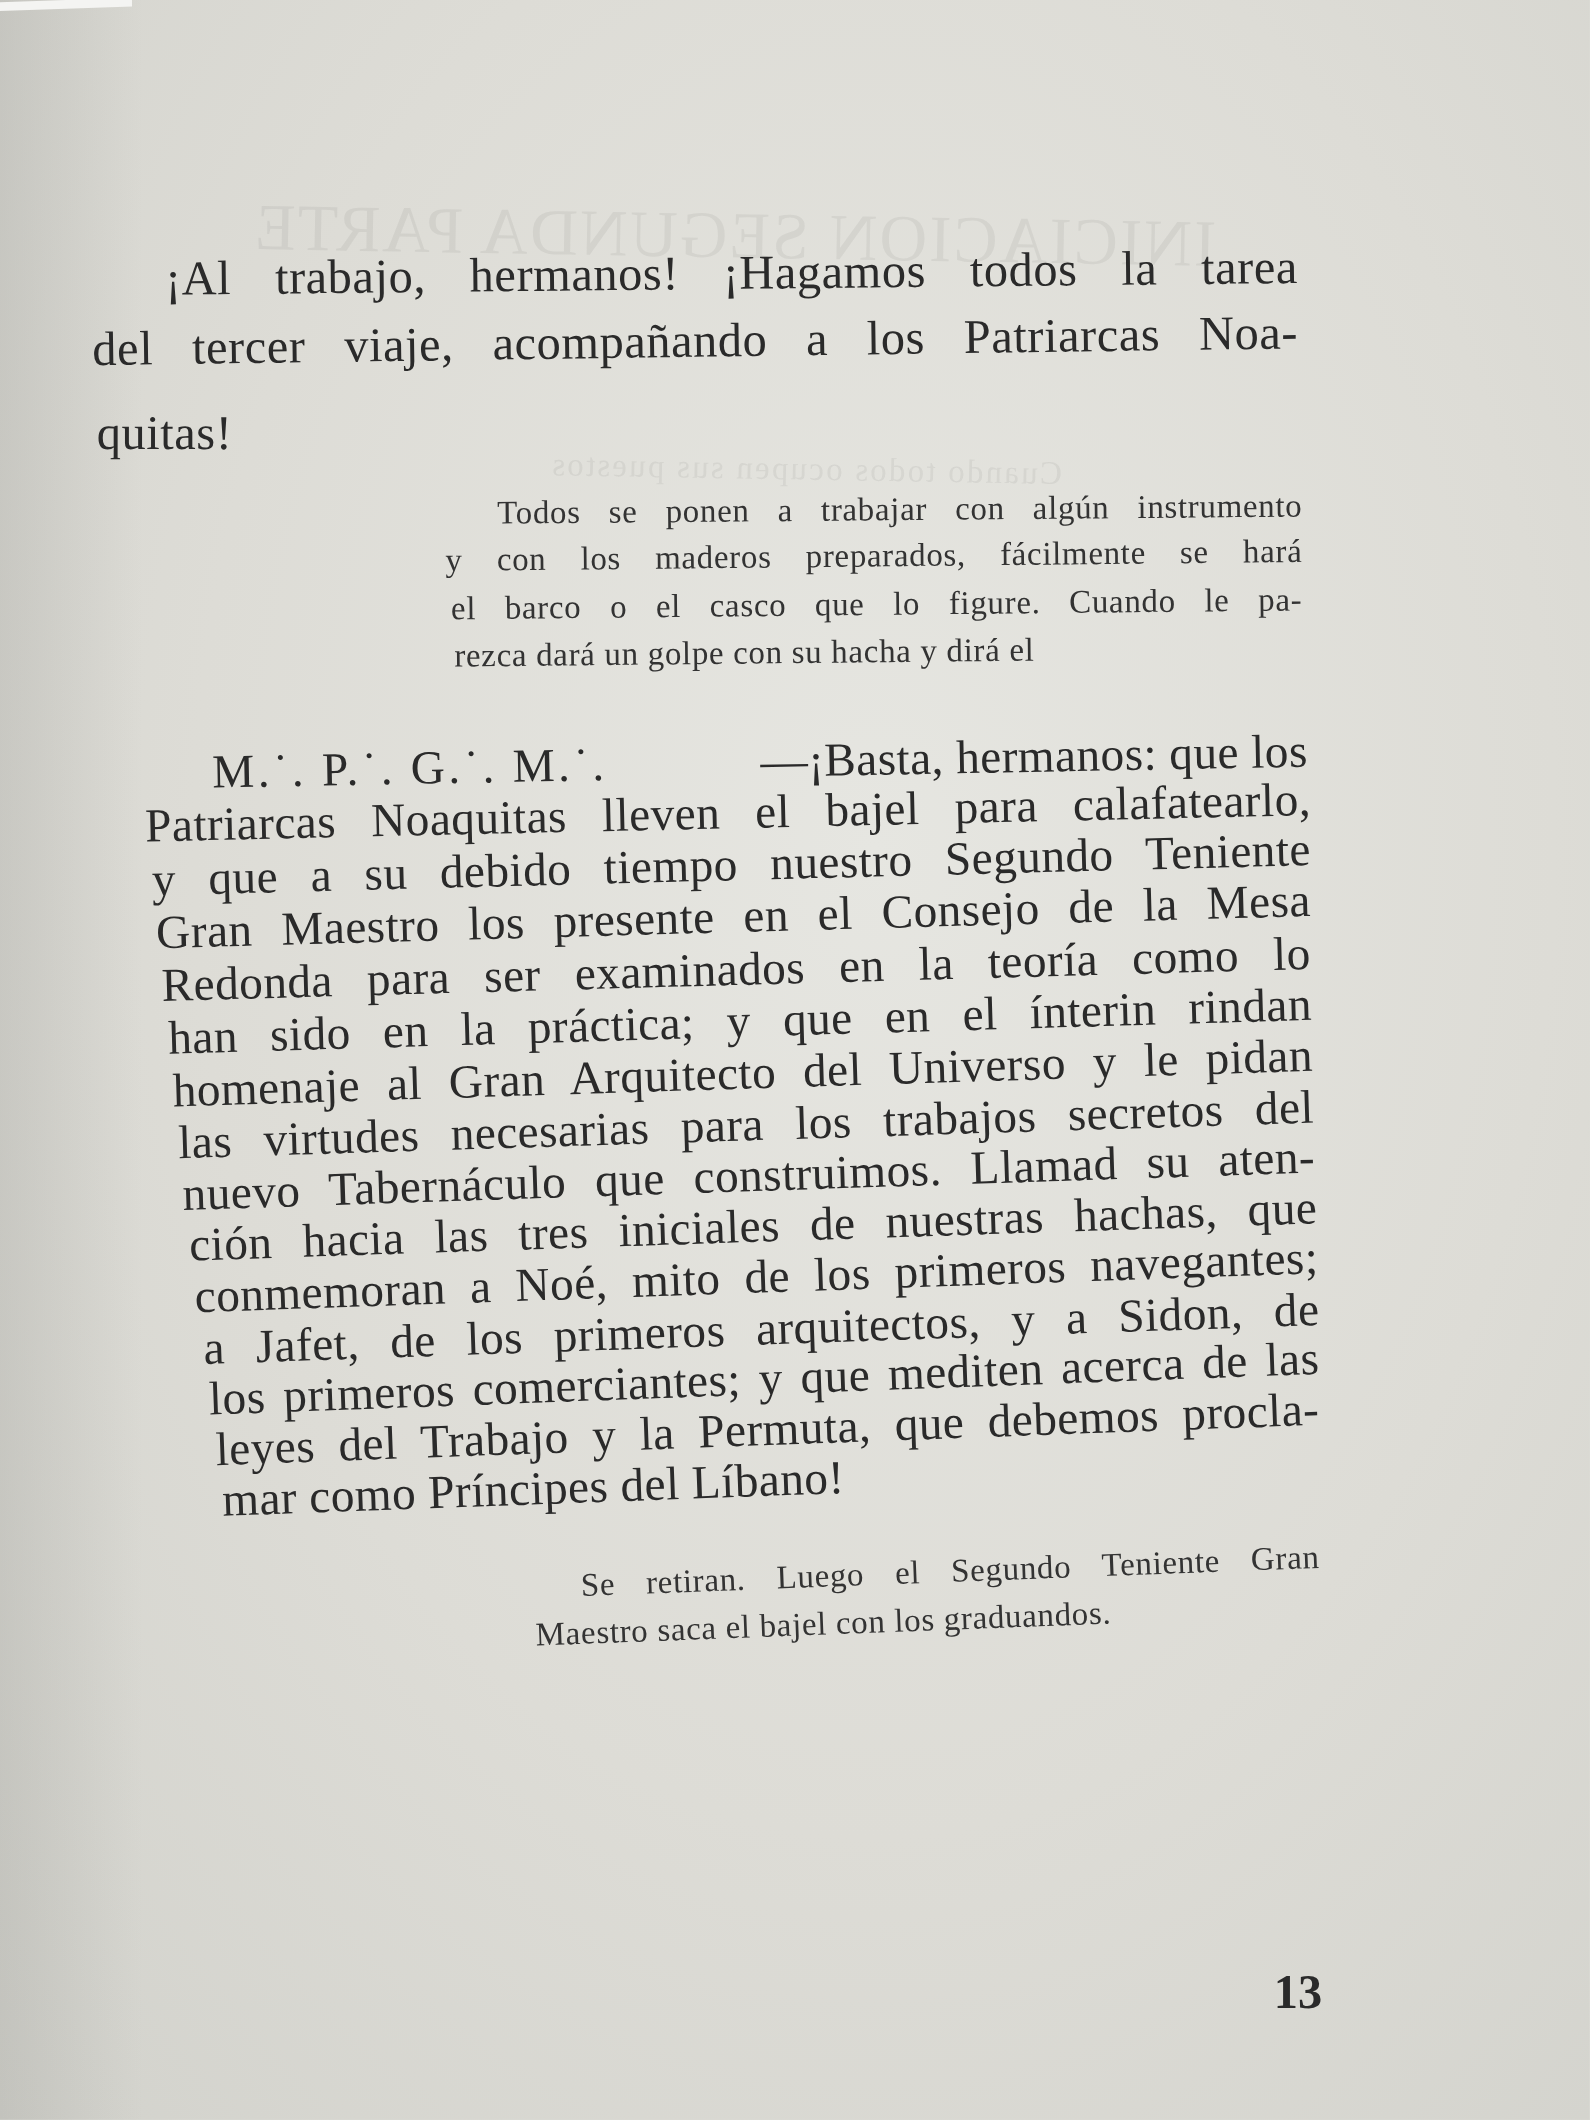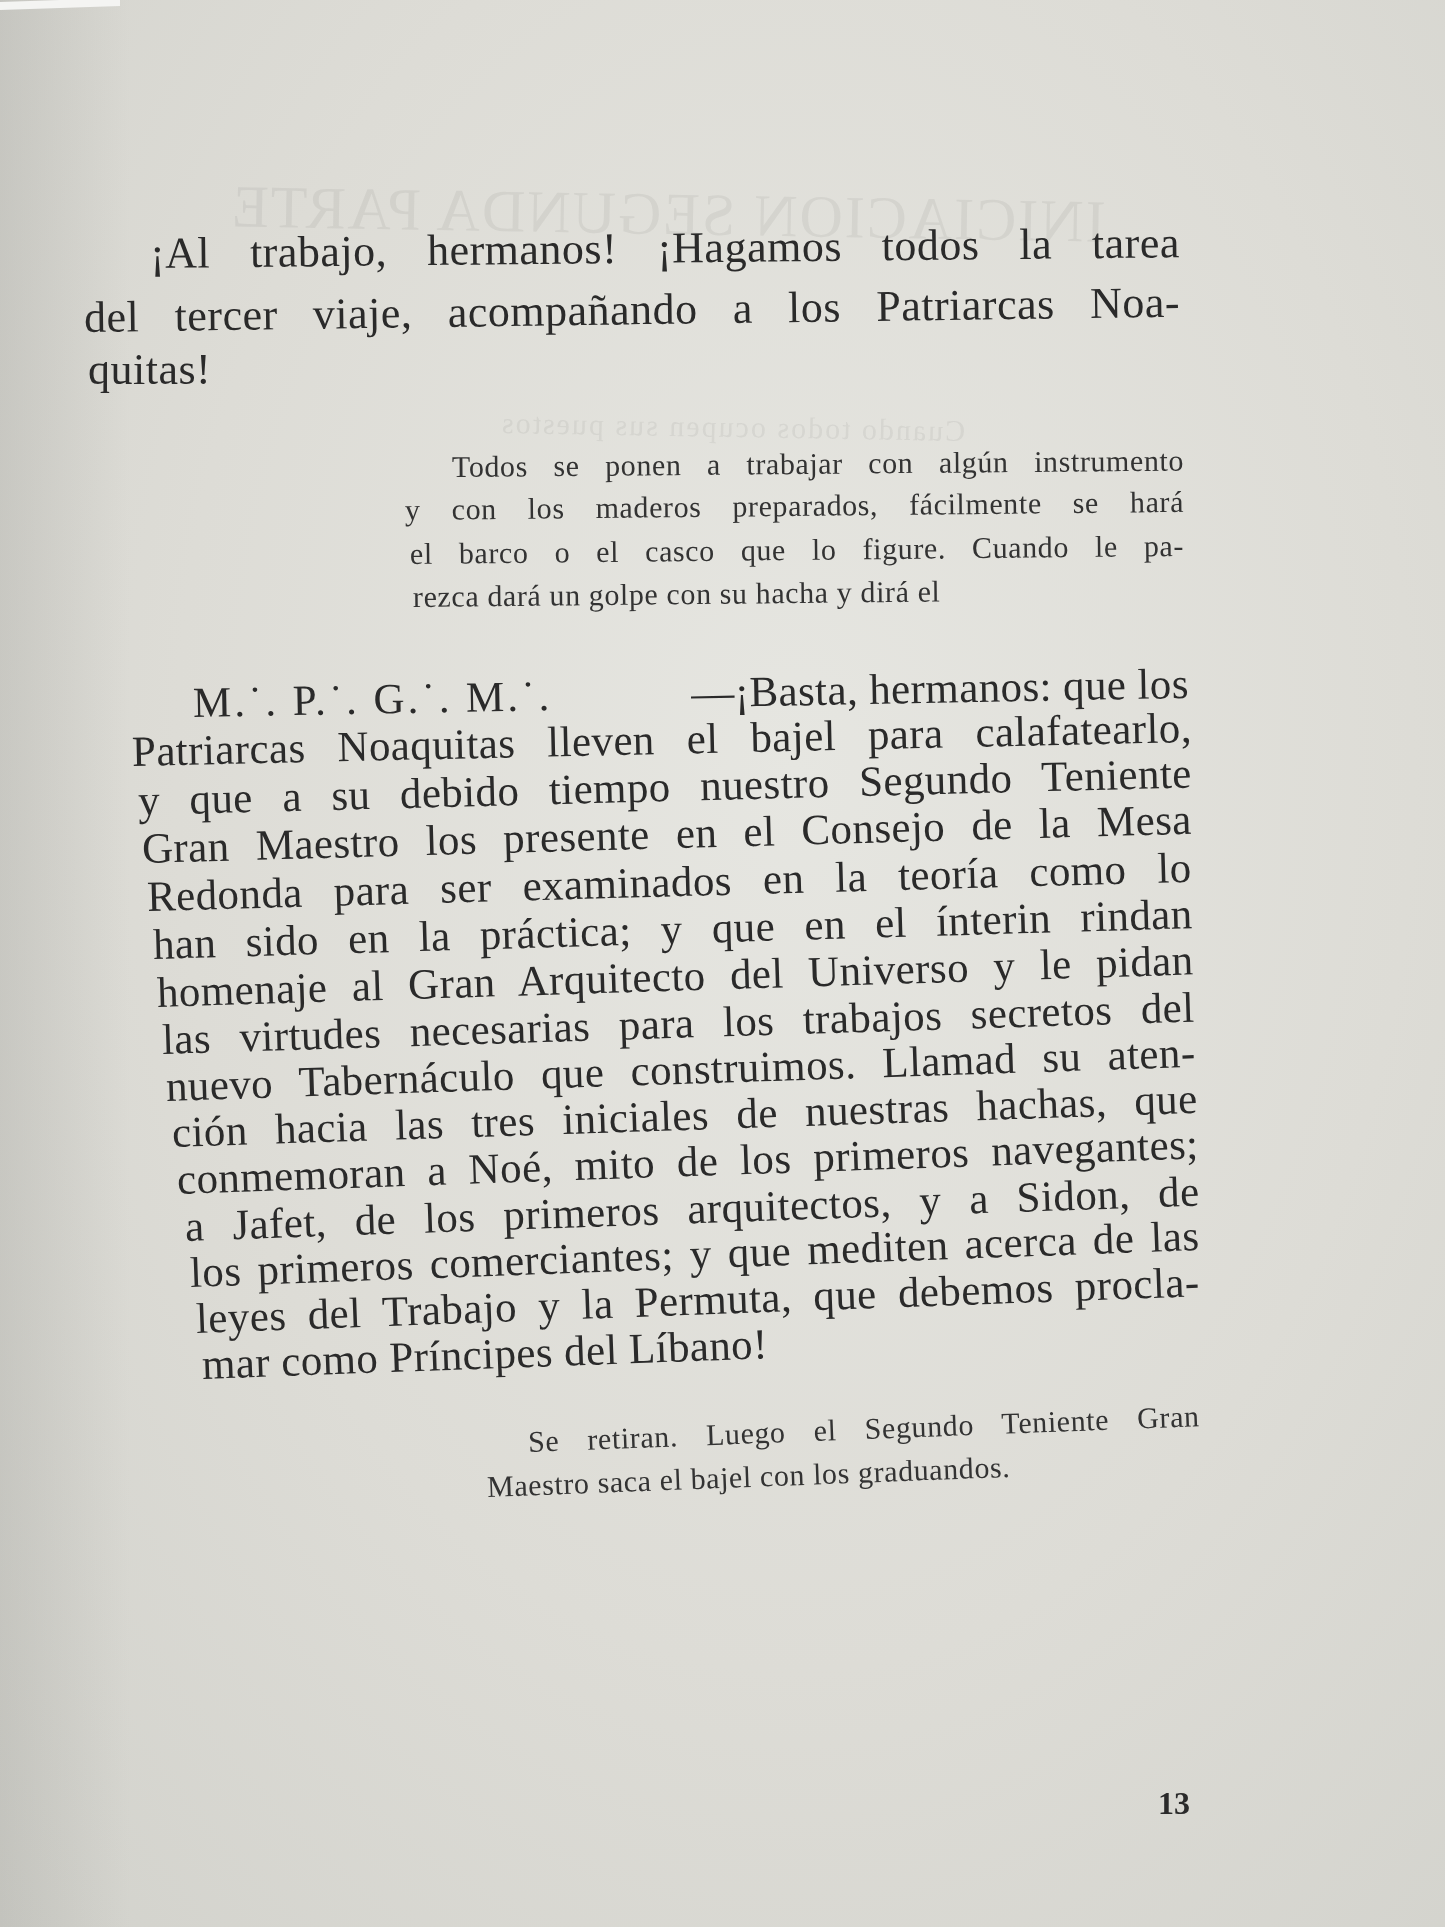--- a/index.html
+++ b/index.html
@@ -60,42 +60,42 @@
       letter-spacing: 0.4px;
     }
     .justify {
       text-align: justify;
       text-align-last: justify;
     }
     .page-number {
       position: absolute;
       left: 1158px;
       top: 1785px;
-      font-size: 32px;
+      font-size: 44px;
       font-weight: bold;
       color: #2a2a2a;
     }
     .speaker {
       letter-spacing: 3px;
     }
   </style>
 </head>
 <body>
 
 <div class="page">
   <div class="page-shadow-left"></div>
   <div class="top-corner"></div>
 
   <div class="bleed" style="left:230px; top:180px; font-size:60px;">INICIACION SEGUNDA PARTE</div>
   <div class="bleed" style="left:500px; top:410px; font-size:30px;">Cuando todos ocupen sus puestos</div>
 
   <div>
     <div class="line intro justify" style="left:150px; top:228px; width:1030px; transform:rotate(-0.6deg);">¡Al trabajo, hermanos! ¡Hagamos todos la tarea</div>
     <div class="line intro justify" style="left:84px; top:292px; width:1096px; transform:rotate(-0.8deg);">del tercer viaje, acompañando a los Patriarcas Noa-</div>
-    <div class="line intro" style="left:88px; top:344px;">quitas!</div>
+    <div class="line intro" style="left:88px; top:368px;">quitas!</div>
   </div>
 
   <div>
     <div class="line stage justify" style="left:452px; top:450px; width:732px; transform:rotate(-0.5deg);">Todos se ponen a trabajar con algún instrumento</div>
     <div class="line stage justify" style="left:405px; top:493px; width:779px; transform:rotate(-0.6deg);">y con los maderos preparados, fácilmente se hará</div>
     <div class="line stage justify" style="left:410px; top:537px; width:774px; transform:rotate(-0.6deg);">el barco o el casco que lo figure. Cuando le pa-</div>
     <div class="line stage" style="left:413px; top:580px; transform:rotate(-0.6deg);">rezca dará un golpe con su hacha y dirá el</div>
   </div>
 
   <div>

